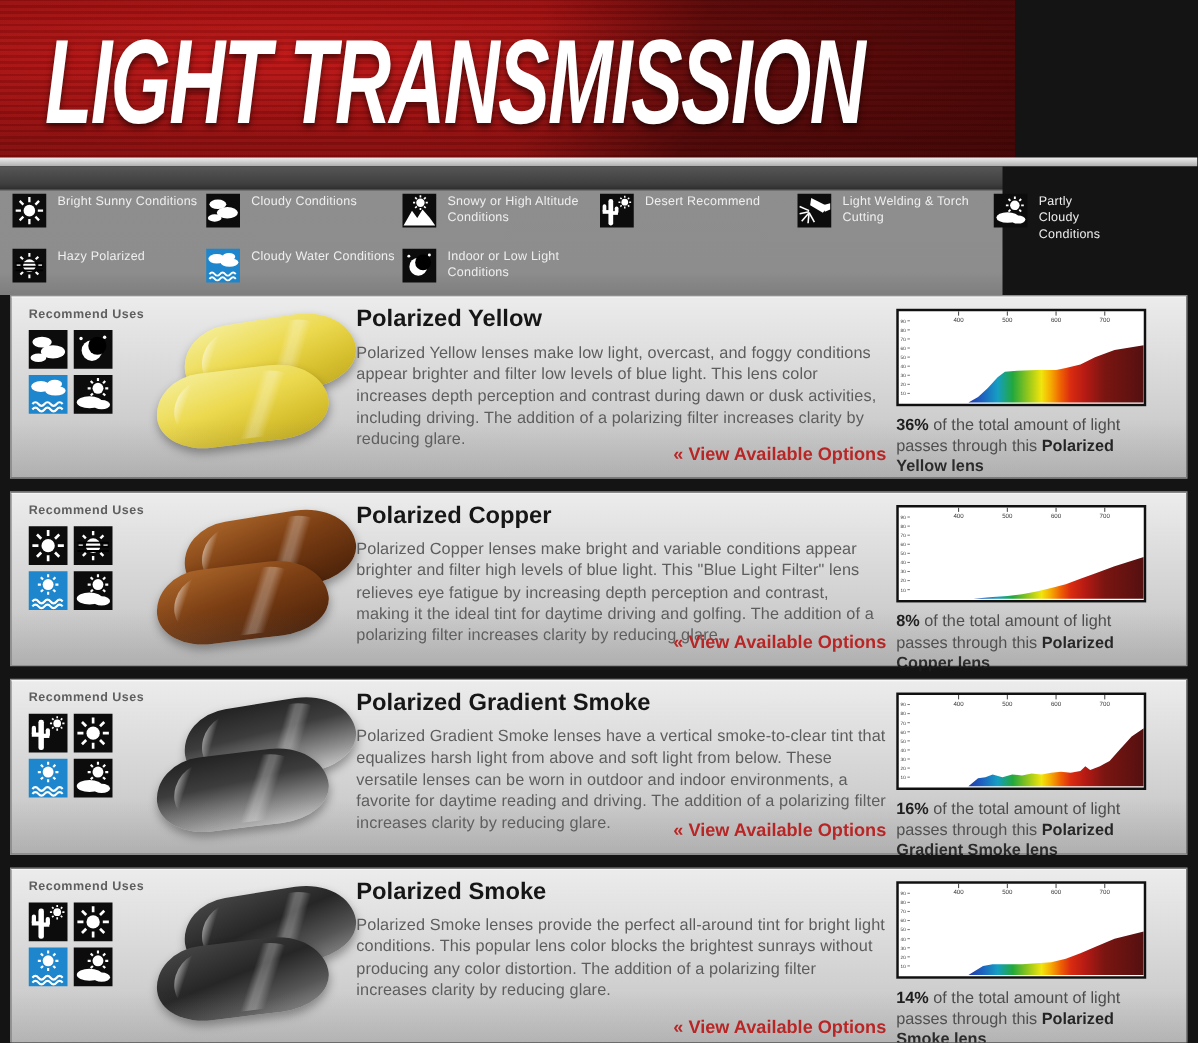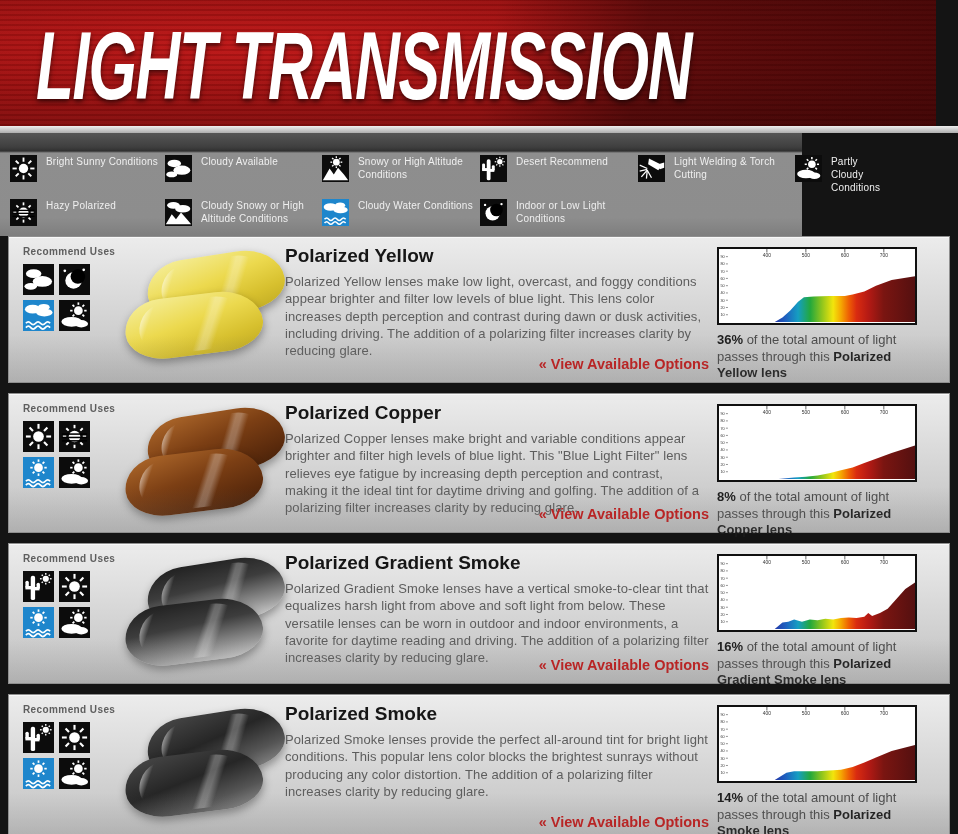--- a/index.html
+++ b/index.html
@@ -4,21 +4,21 @@
 <style>
   * { box-sizing: border-box; margin: 0; padding: 0; }
   html,body { width: 958px; height: 834px; overflow: hidden; }
   body {
     position: relative;
     background: #141414;
     font-family: "Liberation Sans", sans-serif;
   }
   
   .hdr {
-    position: absolute; left:0; top:0; width:936px; height:126px;
+    position: absolute; left:0; top:0; width:812px; height:126px;
     background:
       linear-gradient(100deg, rgba(0,0,0,0) 52%, rgba(0,0,0,.38) 68%, rgba(30,2,2,.55) 100%),
       repeating-linear-gradient(0deg, rgba(0,0,0,.10) 0 2px, rgba(255,255,255,.02) 2px 5px),
       radial-gradient(ellipse at 28% 35%, #c01717 0%, #9a1010 45%, #6f0b0b 100%);
   }
   .hdr h1 {
     position:absolute; left:36px; top:18px;
     color:#fff; font-size:94px; line-height:1; font-weight:bold; font-style:italic;
     letter-spacing:-2px; white-space:nowrap;
     transform: scale(.66, 1.02); transform-origin: left top;
@@ -259,21 +259,21 @@
           </svg>
         </span>
       <span class="leg-label">Bright Sunny Conditions</span>
     </div>
     <div class="leg-item">
       <span class="tile tile-black">
           <svg viewBox="0 0 32 32">
             <use href="#i-cloudy" xlink:href="#i-cloudy"></use>
           </svg>
         </span>
-      <span class="leg-label">Cloudy Available</span>
+      <span class="leg-label">Cloudy Conditions</span>
     </div>
     <div class="leg-item">
       <span class="tile tile-black">
           <svg viewBox="0 0 32 32">
             <use href="#i-snowy" xlink:href="#i-snowy"></use>
           </svg>
         </span>
       <span class="leg-label">Snowy or High Altitude Conditions</span>
     </div>
     <div class="leg-item">
@@ -300,28 +300,20 @@
         </span>
       <span class="leg-label">Partly Cloudy Conditions</span>
     </div>
     <div class="leg-item">
       <span class="tile tile-black">
           <svg viewBox="0 0 32 32">
             <use href="#i-hazy" xlink:href="#i-hazy"></use>
           </svg>
         </span>
       <span class="leg-label">Hazy Polarized</span>
-    </div>
-    <div class="leg-item">
-      <span class="tile tile-black">
-          <svg viewBox="0 0 32 32">
-            <use href="#i-cloudy-snowy" xlink:href="#i-cloudy-snowy"></use>
-          </svg>
-        </span>
-      <span class="leg-label">Cloudy Snowy or High Altitude Conditions</span>
     </div>
     <div class="leg-item">
       <span class="tile tile-blue">
           <svg viewBox="0 0 32 32">
             <use href="#i-cloudy-water" xlink:href="#i-cloudy-water"></use>
           </svg>
         </span>
       <span class="leg-label">Cloudy Water Conditions</span>
     </div>
     <div class="leg-item">

